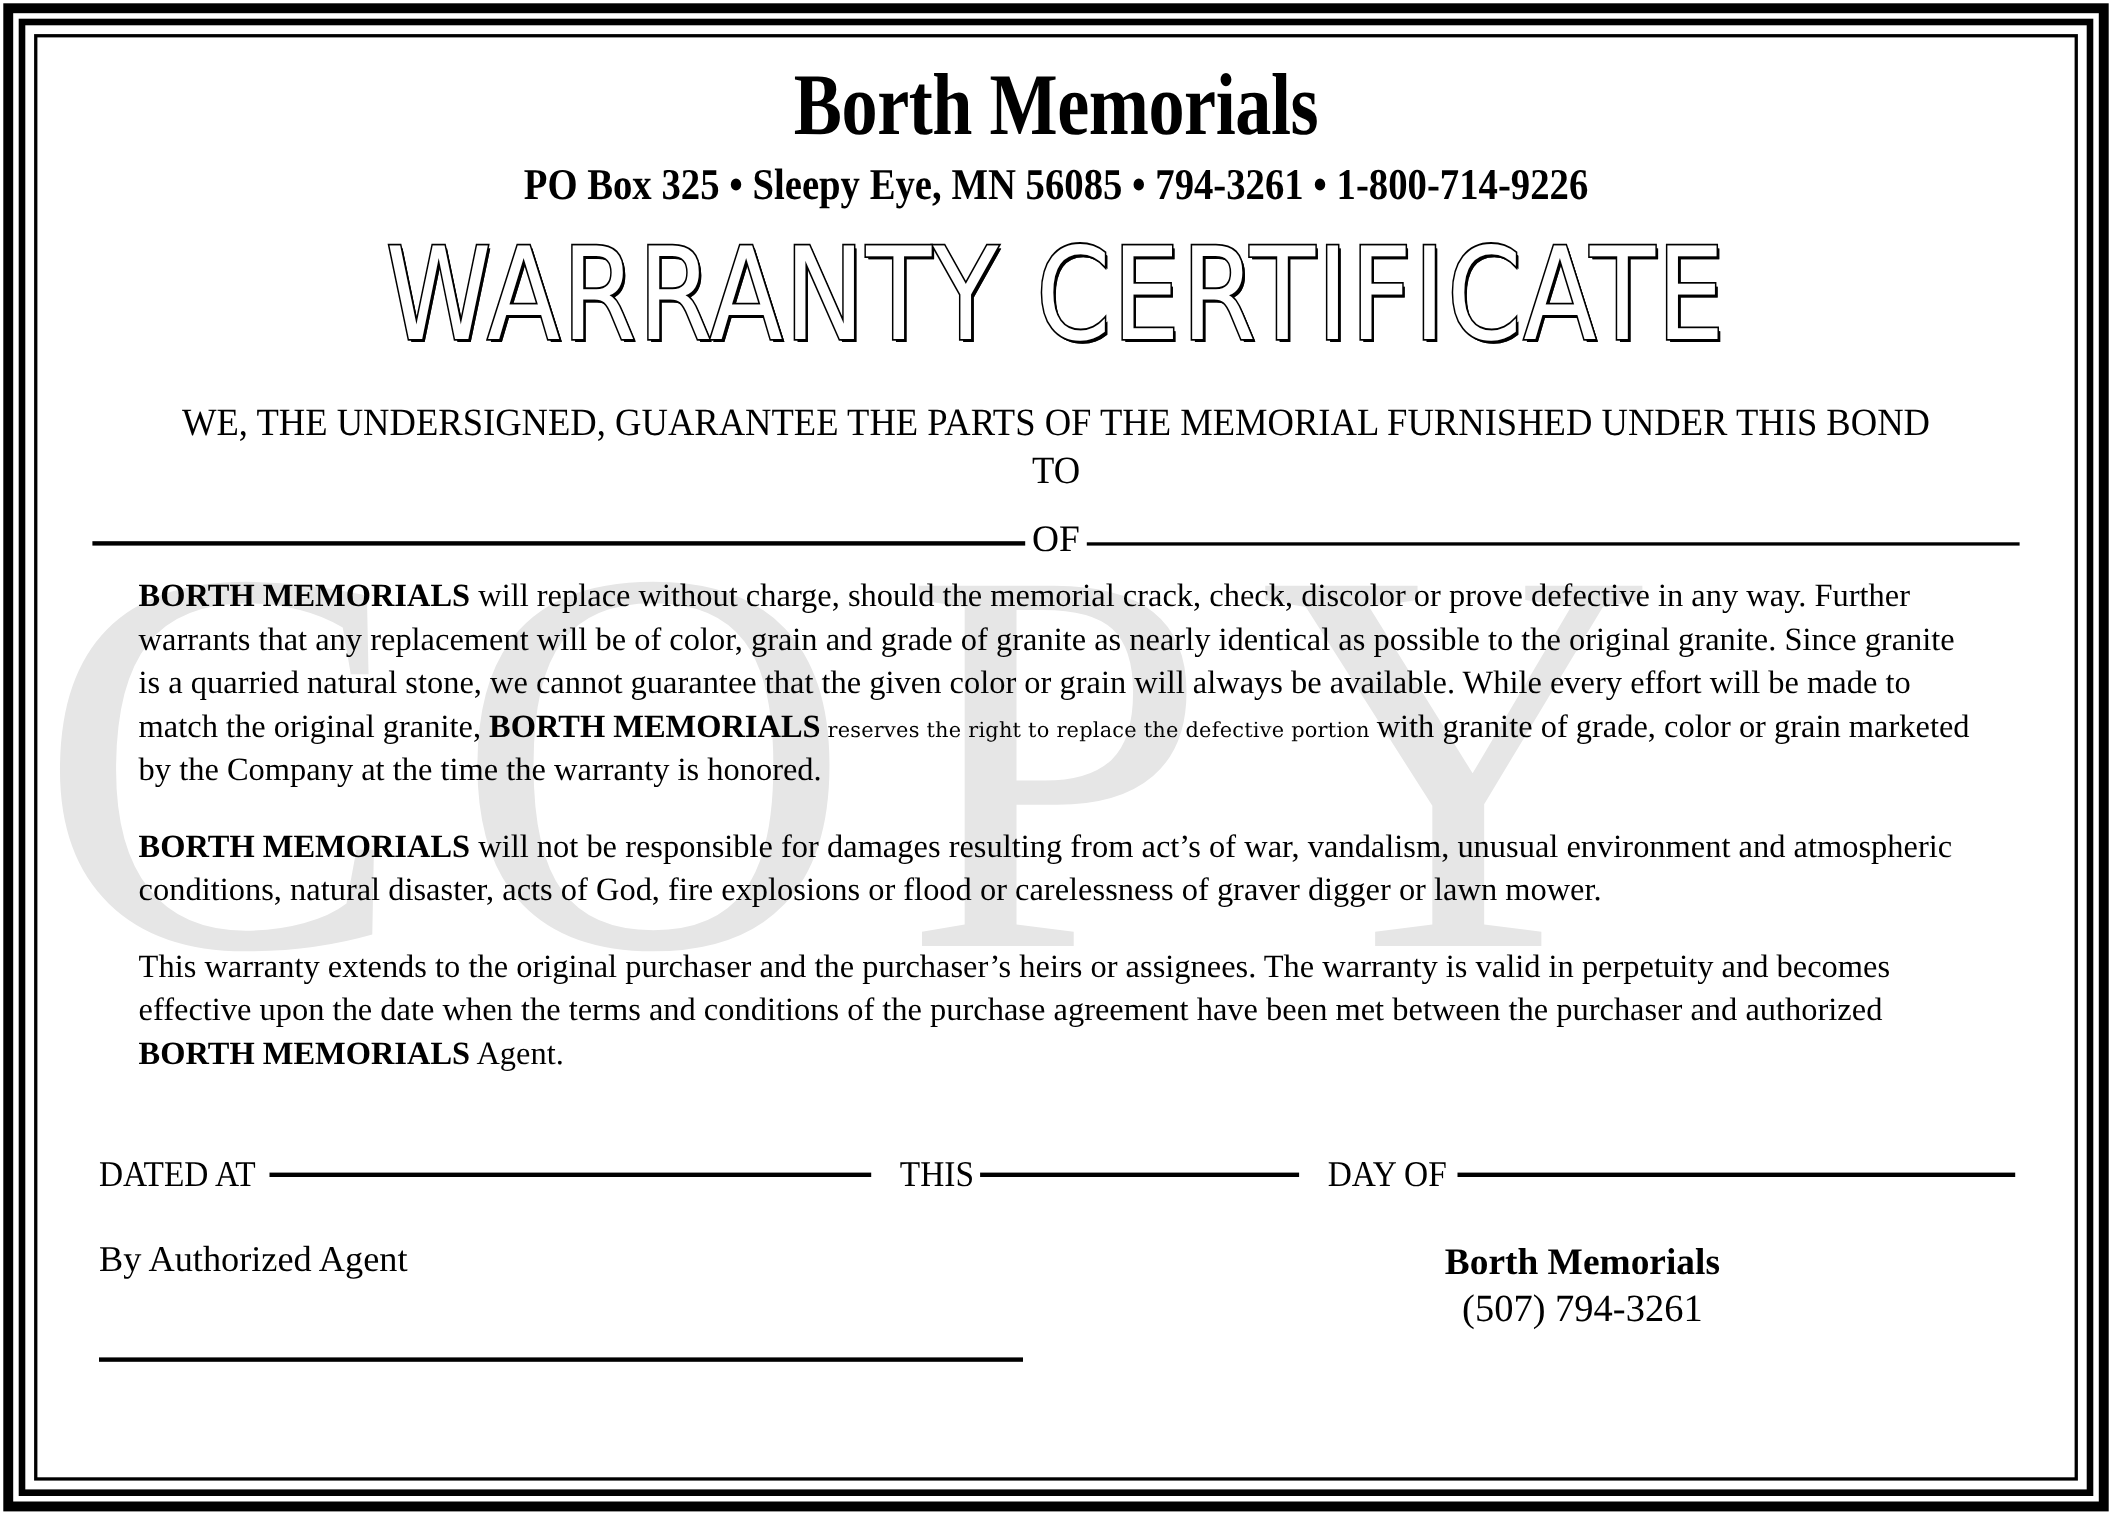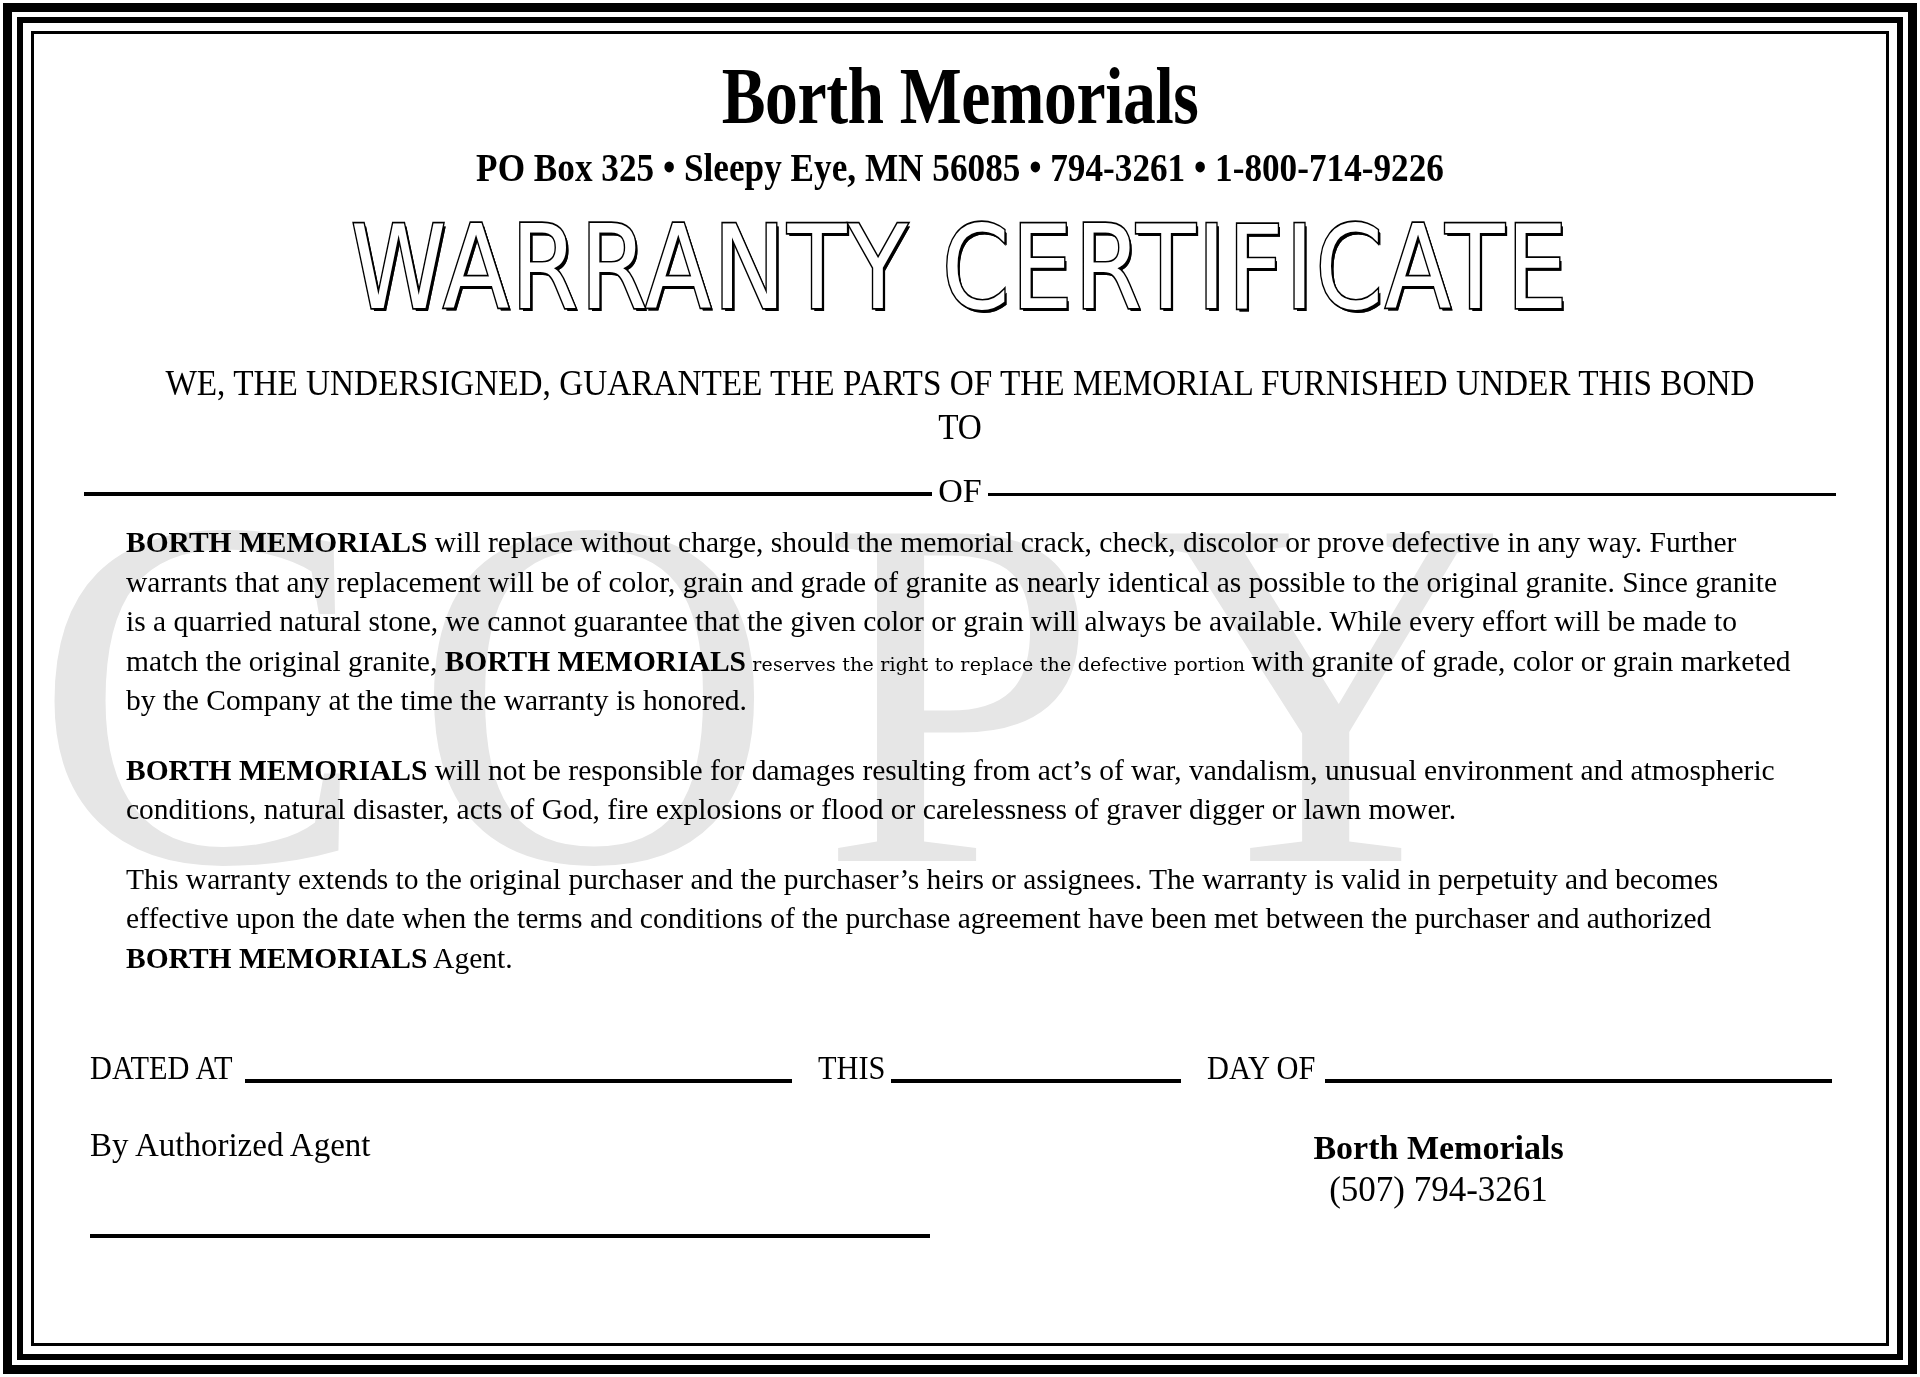--- a/index.html
+++ b/index.html
@@ -169,21 +169,21 @@
   .alt-face {
     font-family: "DejaVu Serif", "Liberation Serif", serif;
     font-size: 19px;
     letter-spacing: 0.2px;
     margin-top: 16px;
   }
 
   
   .date-row {
     display: flex;
-    align-items: flex-end;
+    align-items: center;
     margin-top: 74px;
     padding: 0 6px 0 8px;
     font-size: 33px;
     line-height: 1;
   }
   .date-row .lbl {
     flex: 0 0 auto;
     white-space: nowrap;
     transform: scaleX(0.92);
     transform-origin: left bottom;

